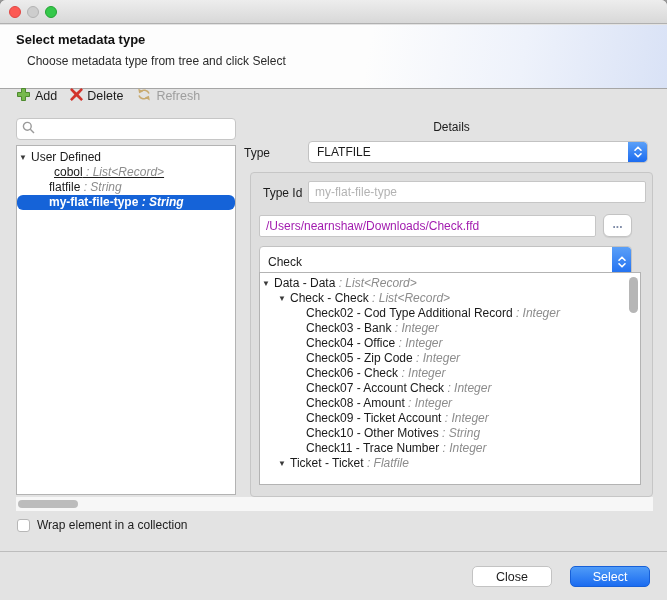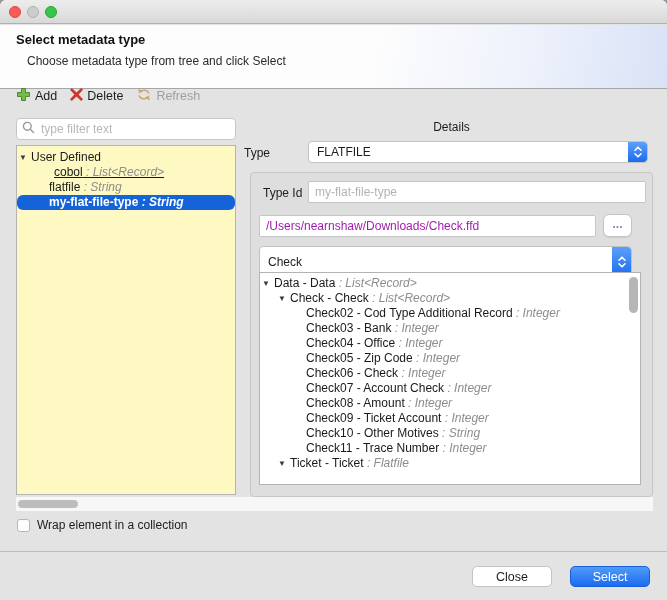--- a/index.html
+++ b/index.html
@@ -26,21 +26,21 @@
   
   .toolbar{position:absolute;left:16px;top:87px;display:flex;align-items:center;gap:13px;font-size:12.5px;color:#1c1c1c;}
   .tbtn{display:flex;align-items:center;gap:4px;cursor:default;}
   .tbtn.disabled{color:#9e9e9e;}
   
   .searchbox{position:absolute;left:16px;top:118px;width:220px;height:22px;background:#fff;
     border:1px solid #c6c6c6;border-radius:4px;display:flex;align-items:center;padding:0 5px;}
   .searchbox input{border:none;outline:none;flex:1;font-size:12px;margin-left:4px;
     font-family:"Liberation Sans","DejaVu Sans",sans-serif;color:#222;background:transparent;}
   .searchbox input::placeholder{color:#b7b7b7;}
-  .listbox{position:absolute;left:16px;top:145px;width:220px;height:350px;background:#fef9c3;
+  .listbox{position:absolute;left:16px;top:145px;width:220px;height:350px;background:#ffffff;
     border:1px solid #b3b3b3;overflow:hidden;padding-top:4px;}
   
   .trow{height:15px;line-height:15px;font-size:12px;white-space:nowrap;color:#1a1a1a;}
   .tri{display:inline-block;width:12px;font-size:8px;color:#3a3a3a;vertical-align:middle;text-align:left;}
   .tname{color:#1a1a1a;}
   .ttype{color:#8c8c8c;font-style:italic;}
   .trow.sel{background:#1563d8;font-weight:bold;border-radius:6px;}
   .trow.sel .tname,.trow.sel .ttype{color:#fff;}
   
   .hscroll{position:absolute;left:16px;top:497px;width:637px;height:14px;background:#f7f7f7;}
@@ -122,21 +122,20 @@
     </div>
   </div>
 
   <div class="searchbox">
     <span>
       <svg width="13" height="13" viewBox="0 0 13 13">
           <circle cx="5.3" cy="5.3" r="3.9" stroke="#9a9a9a" fill="none" stroke-width="1.4"></circle>
           <line x1="8.3" y1="8.3" x2="12" y2="12" stroke="#9a9a9a" stroke-width="1.4"></line>
         </svg>
     </span>
-    <input type="text" placeholder="type filter text" style="">
   </div>
 
   <div class="listbox" id="left-tree">
       <div class="trow" style="padding-left: 2px;"><span class="tri">▼</span><span class="tname">User Defined</span></div>
       <div class="trow" style="padding-left: 25px; text-decoration: underline;"><span class="tri"></span><span class="tname">cobol</span><span class="ttype"> : List&lt;Record&gt;</span></div>
       <div class="trow" style="padding-left: 20px;"><span class="tri"></span><span class="tname">flatfile</span><span class="ttype"> : String</span></div>
       <div class="trow sel" style="padding-left: 20px;"><span class="tri"></span><span class="tname">my-flat-file-type</span><span class="ttype"> : String</span></div>
     </div>
 
   <div class="hscroll">

